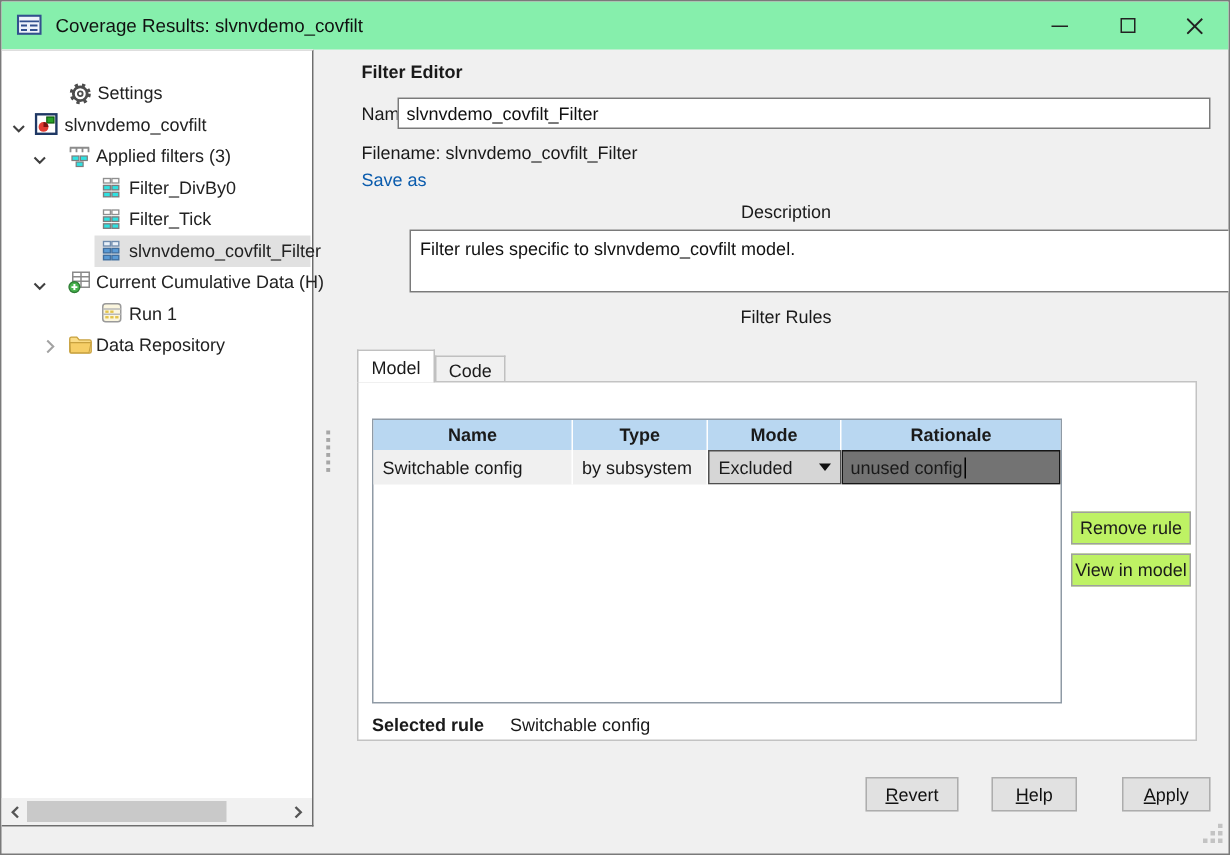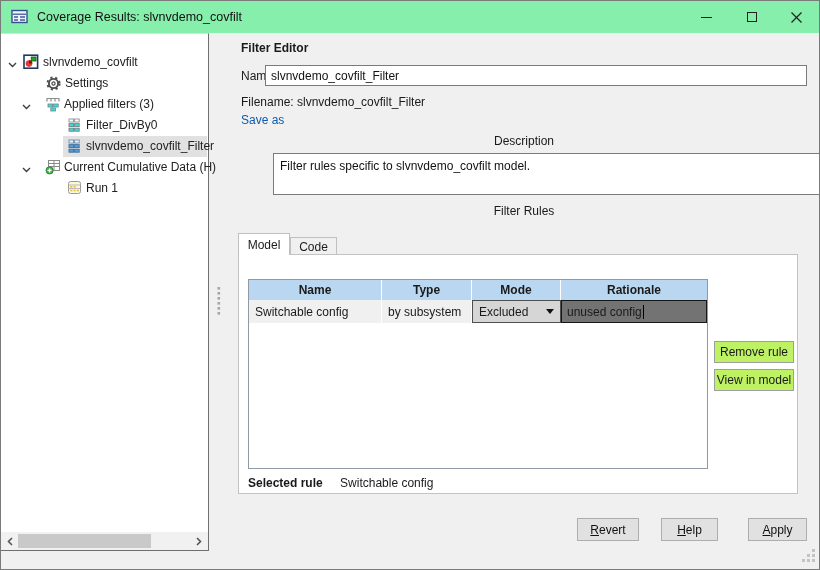--- a/index.html
+++ b/index.html
@@ -108,45 +108,45 @@
           <line x1="10.5" y1="0.5" x2="0.5" y2="10.5" stroke="#222" stroke-width="1.2"></line>
         </svg>
       </div>
     </div>
   </div>
 
   <div class="sidebar">
     <div class="tree">
 
       <div class="tree-row">
-        <span class="chev" style="left:7px">
-          <svg width="9" height="8" viewBox="0 0 9 8">
-              <polyline points="1,2 4.5,5.5 8,2" fill="none" stroke="#3f3f3f" stroke-width="1.4"></polyline>
-            </svg>
-        </span>
-        <span class="ticon" style="left:22px">
-          <svg width="16" height="16" viewBox="0 0 16 16">
-            <rect x="1" y="1.2" width="13.6" height="13" fill="#fff" stroke="#1f3864" stroke-width="1.6"></rect>
-            <rect x="8.2" y="3" width="4.8" height="4" fill="#27a127" stroke="#0e5c0e" stroke-width="0.8"></rect>
-            <circle cx="6" cy="9.6" r="3.3" fill="#e03c31"></circle>
-            <path d="M6 9.6 L6 6.3 A3.3 3.3 0 0 1 9.3 9.6 Z" fill="#7d1410"></path>
-          </svg>
-        </span>
-        <span class="tlabel" style="left:42px">slvnvdemo_covfilt</span>
-      </div>
-
-      <div class="tree-row">
         <span class="ticon" style="left:45px;top:3px">
           <svg width="15" height="15" viewBox="0 0 16 16">
             <circle cx="8" cy="8" r="4.9" fill="none" stroke="#4d4d4d" stroke-width="2"></circle>
             <circle cx="8" cy="8" r="6.4" fill="none" stroke="#4d4d4d" stroke-width="2.2" stroke-dasharray="2.3 2.9"></circle>
             <circle cx="8" cy="8" r="1.7" fill="none" stroke="#4d4d4d" stroke-width="1.3"></circle>
           </svg>
         </span>
         <span class="tlabel" style="left:64px">Settings</span>
+      </div>
+
+      <div class="tree-row">
+        <span class="chev" style="left:7px">
+          <svg width="9" height="8" viewBox="0 0 9 8">
+              <polyline points="1,2 4.5,5.5 8,2" fill="none" stroke="#3f3f3f" stroke-width="1.4"></polyline>
+            </svg>
+        </span>
+        <span class="ticon" style="left:22px">
+          <svg width="16" height="16" viewBox="0 0 16 16">
+            <rect x="1" y="1.2" width="13.6" height="13" fill="#fff" stroke="#1f3864" stroke-width="1.6"></rect>
+            <rect x="8.2" y="3" width="4.8" height="4" fill="#27a127" stroke="#0e5c0e" stroke-width="0.8"></rect>
+            <circle cx="6" cy="9.6" r="3.3" fill="#e03c31"></circle>
+            <path d="M6 9.6 L6 6.3 A3.3 3.3 0 0 1 9.3 9.6 Z" fill="#7d1410"></path>
+          </svg>
+        </span>
+        <span class="tlabel" style="left:42px">slvnvdemo_covfilt</span>
       </div>
 
       <div class="tree-row">
         <span class="chev" style="left:21px">
           <svg width="9" height="8" viewBox="0 0 9 8">
               <polyline points="1,2 4.5,5.5 8,2" fill="none" stroke="#3f3f3f" stroke-width="1.4"></polyline>
             </svg>
         </span>
         <span class="ticon" style="left:44px">
           <svg width="16" height="16" viewBox="0 0 16 16">
@@ -166,20 +166,33 @@
             <rect x="7.6" y="2" width="4.6" height="3" fill="#fff" stroke="#909090" stroke-width="0.9"></rect>
             <rect x="2" y="6.6" width="4.6" height="3" fill="#2fe1e1" stroke="#7d7d7d" stroke-width="0.9"></rect>
             <rect x="7.6" y="6.6" width="4.6" height="3" fill="#2fe1e1" stroke="#7d7d7d" stroke-width="0.9"></rect>
             <rect x="2" y="11.2" width="4.6" height="3" fill="#2fe1e1" stroke="#7d7d7d" stroke-width="0.9"></rect>
             <rect x="7.6" y="11.2" width="4.6" height="3" fill="#2fe1e1" stroke="#7d7d7d" stroke-width="0.9"></rect>
           </svg>
         </span>
         <span class="tlabel" style="left:85px">Filter_DivBy0</span>
       </div>
 
+      <div class="tree-row">
+        <span class="ticon" style="left:66px">
+          <svg width="16" height="16" viewBox="0 0 16 16">
+            <rect x="2" y="2" width="4.6" height="3" fill="#fff" stroke="#909090" stroke-width="0.9"></rect>
+            <rect x="7.6" y="2" width="4.6" height="3" fill="#fff" stroke="#909090" stroke-width="0.9"></rect>
+            <rect x="2" y="6.6" width="4.6" height="3" fill="#2fe1e1" stroke="#7d7d7d" stroke-width="0.9"></rect>
+            <rect x="7.6" y="6.6" width="4.6" height="3" fill="#2fe1e1" stroke="#7d7d7d" stroke-width="0.9"></rect>
+            <rect x="2" y="11.2" width="4.6" height="3" fill="#2fe1e1" stroke="#7d7d7d" stroke-width="0.9"></rect>
+            <rect x="7.6" y="11.2" width="4.6" height="3" fill="#2fe1e1" stroke="#7d7d7d" stroke-width="0.9"></rect>
+          </svg>
+        </span>
+        <span class="tlabel" style="left:85px">Filter_Tick</span>
+      </div>
 
       <div class="tree-row">
         <span class="hl"></span>
         <span class="ticon" style="left:66px">
           <svg width="16" height="16" viewBox="0 0 16 16">
             <rect x="2" y="2" width="4.6" height="3" fill="#eaf2fa" stroke="#6f8cae" stroke-width="0.9"></rect>
             <rect x="7.6" y="2" width="4.6" height="3" fill="#eaf2fa" stroke="#6f8cae" stroke-width="0.9"></rect>
             <rect x="2" y="6.6" width="4.6" height="3" fill="#5b9bd5" stroke="#3f6e9e" stroke-width="0.9"></rect>
             <rect x="7.6" y="6.6" width="4.6" height="3" fill="#5b9bd5" stroke="#3f6e9e" stroke-width="0.9"></rect>
             <rect x="2" y="11.2" width="4.6" height="3" fill="#5b9bd5" stroke="#3f6e9e" stroke-width="0.9"></rect>
@@ -218,20 +231,34 @@
             <rect x="3.2" y="6" width="2.2" height="1.6" fill="#e3c34a"></rect>
             <rect x="6.5" y="6" width="2.2" height="1.6" fill="#e3c34a"></rect>
             <rect x="3.2" y="9.7" width="2.2" height="1.6" fill="#e3c34a"></rect>
             <rect x="6.5" y="9.7" width="2.2" height="1.6" fill="#e3c34a"></rect>
             <rect x="9.8" y="9.7" width="2.2" height="1.6" fill="#e3c34a"></rect>
           </svg>
         </span>
         <span class="tlabel" style="left:85px">Run 1</span>
       </div>
 
+      <div class="tree-row">
+        <span class="chev" style="left:29px;top:5px">
+          <svg width="7" height="10" viewBox="0 0 7 10">
+              <polyline points="1.5,1 5.5,5 1.5,9" fill="none" stroke="#a3a3a3" stroke-width="1.4"></polyline>
+            </svg>
+        </span>
+        <span class="ticon" style="left:44px">
+          <svg width="17" height="15" viewBox="0 0 17 15">
+            <path d="M1.5 3.8 q0-1.1 1.1-1.1 h3.6 l1.6 1.9 h6.9 q1.1 0 1.1 1.1 v6.6 q0 1.1 -1.1 1.1 h-12.1 q-1.1 0 -1.1 -1.1 Z" fill="#fadc87" stroke="#c8a13f" stroke-width="0.9"></path>
+            <path d="M1.7 6.4 h14 l-1.4 6.8 h-12.3 Z" fill="#f6ce66" stroke="#c8a13f" stroke-width="0.7"></path>
+          </svg>
+        </span>
+        <span class="tlabel" style="left:63px">Data Repository</span>
+      </div>
 
     </div>
 
     <div class="hscroll">
       <span class="hs-arrow" style="left:2px">
         <svg width="7" height="9" viewBox="0 0 7 9">
             <polyline points="5,1 1.5,4.5 5,8" fill="none" stroke="#555" stroke-width="1.6"></polyline>
           </svg>
       </span>
       <span class="hs-thumb"></span>

